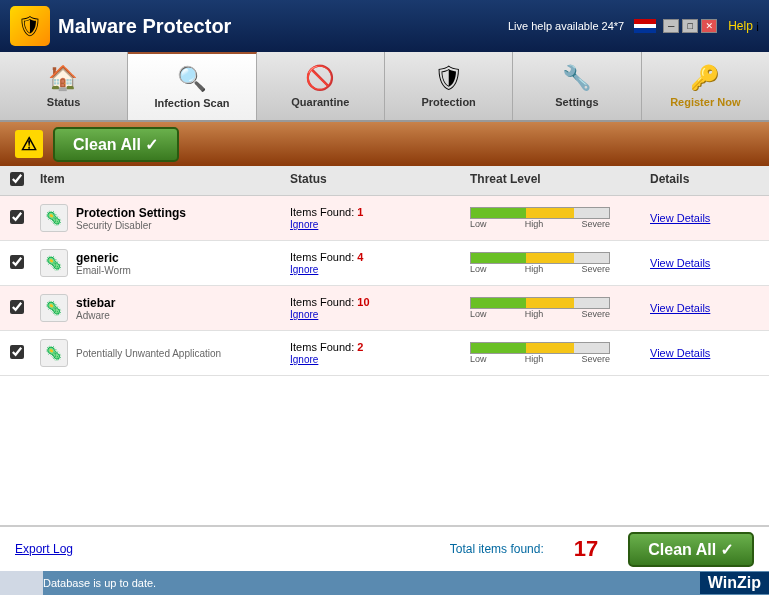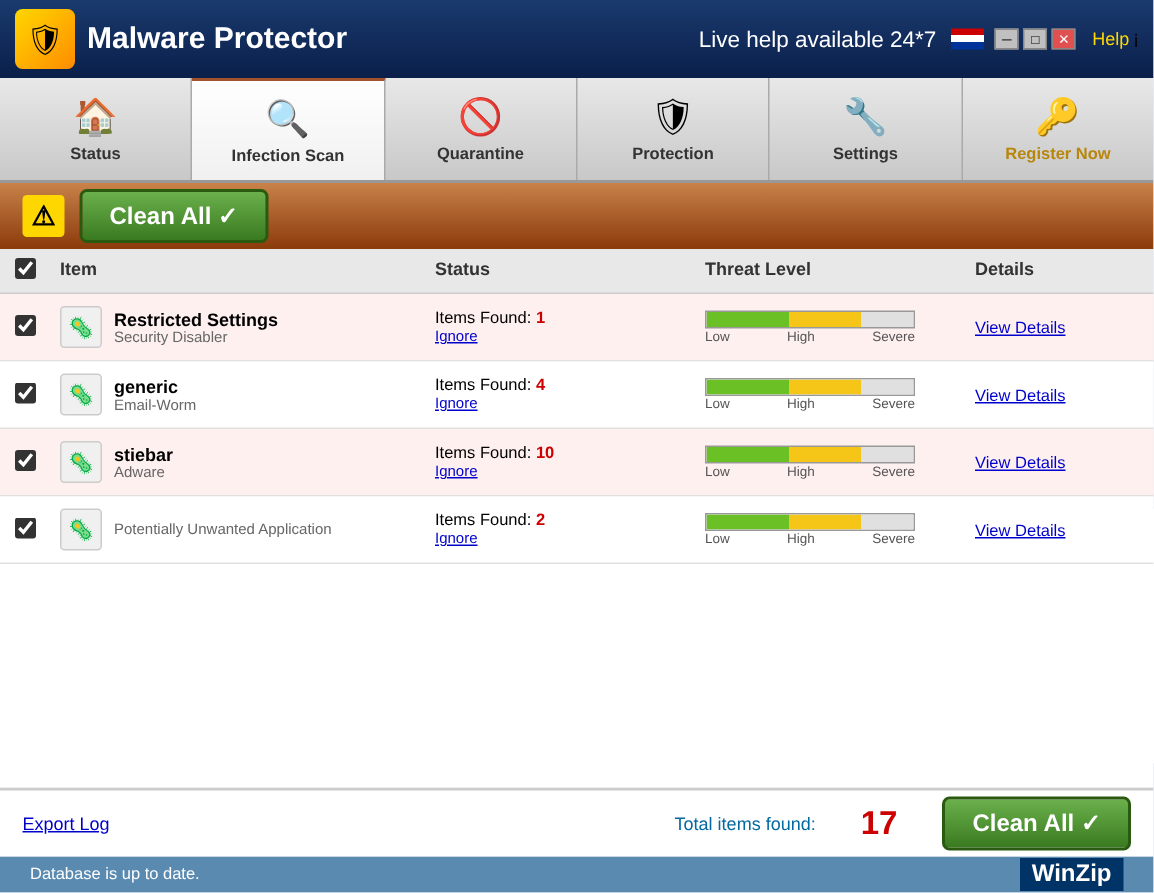--- a/index.html
+++ b/index.html
@@ -27,21 +27,21 @@
       color: white;
       font-size: 20px;
       font-weight: bold;
       flex: 1;
     }
     .header-right {
       text-align: right;
       color: white;
     }
     .header-right .live-help {
-      font-size: 15px;
+      font-size: 11px;
       text-align: center;
     }
     .header-right .phone {
       font-size: 18px;
       font-weight: bold;
       color: #ffd700;
     }
     .header-controls {
       display: flex;
       gap: 3px;
@@ -228,23 +228,24 @@
     .total-label { margin-left: auto; color: #0369a1; }
     .total-count { color: #cc0000; font-size: 22px; font-weight: bold; margin: 0 10px; }
 
     
     .status-bar {
       background: #5a8ab0;
       height: 24px;
       display: flex;
       align-items: center;
       justify-content: space-between;
-      padding: 0 20px;
+      padding: 0 0;
       color: white;
       font-size: 11px;
+      margin-left: 43px;
     }
     .winzip-badge {
       background: #003366;
       color: white;
       font-weight: bold;
       padding: 2px 8px;
       font-size: 16px;
     }
 
     .main-content {
@@ -326,21 +327,21 @@
 
     <div class="table-body">
 
       <div class="table-row">
         <div>
           <input type="checkbox" class="checkbox" checked="" style="">
         </div>
         <div class="item-cell">
           <div class="item-icon">🦠</div>
           <div>
-            <div class="item-name">Restricted Settings</div>
+            <div class="item-name">Protection Settings</div>
             <div class="item-type">Security Disabler</div>
           </div>
         </div>
         <div class="status-cell">
           <span>Items Found:</span>
           <span class="status-found">1</span>
           <br>
           <span class="status-ignore">Ignore</span>
         </div>
         <div>

